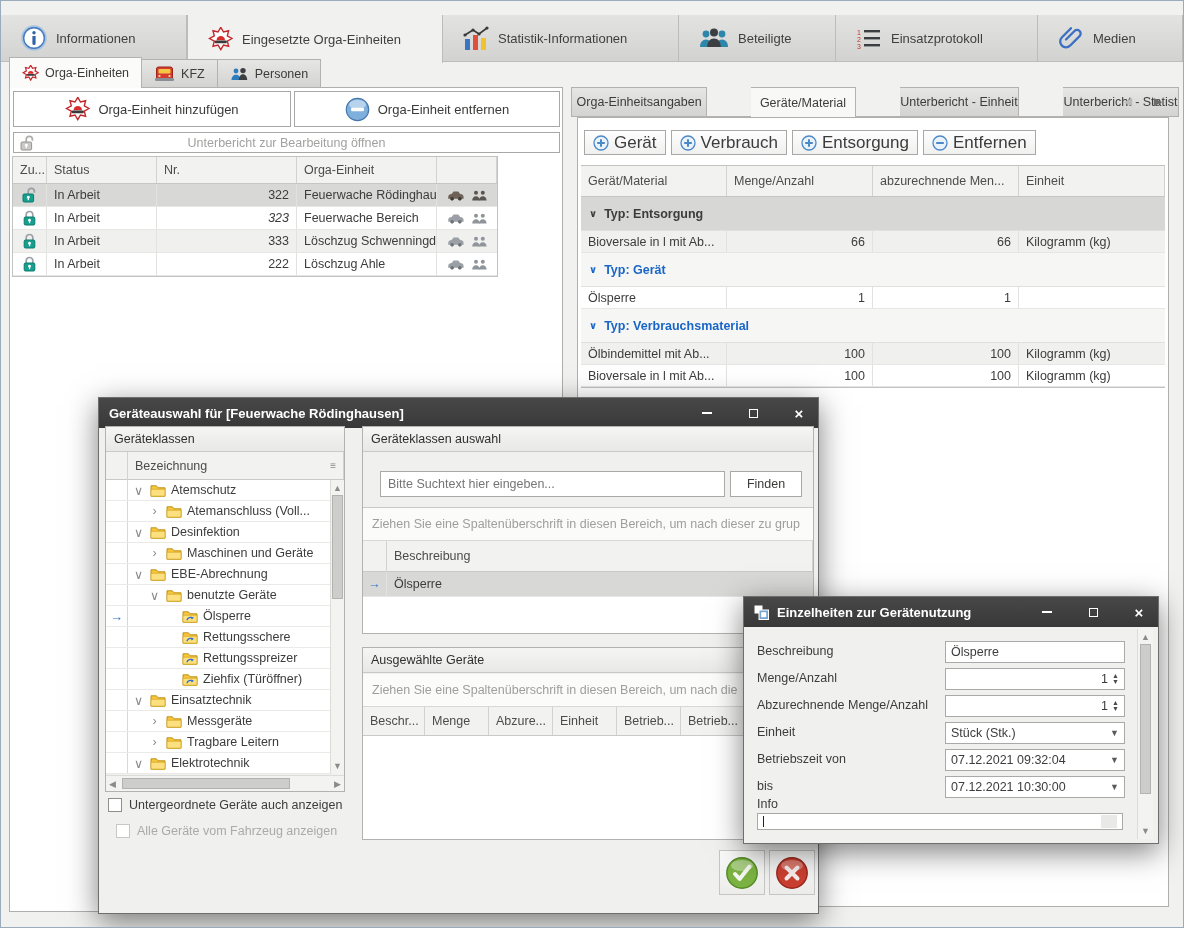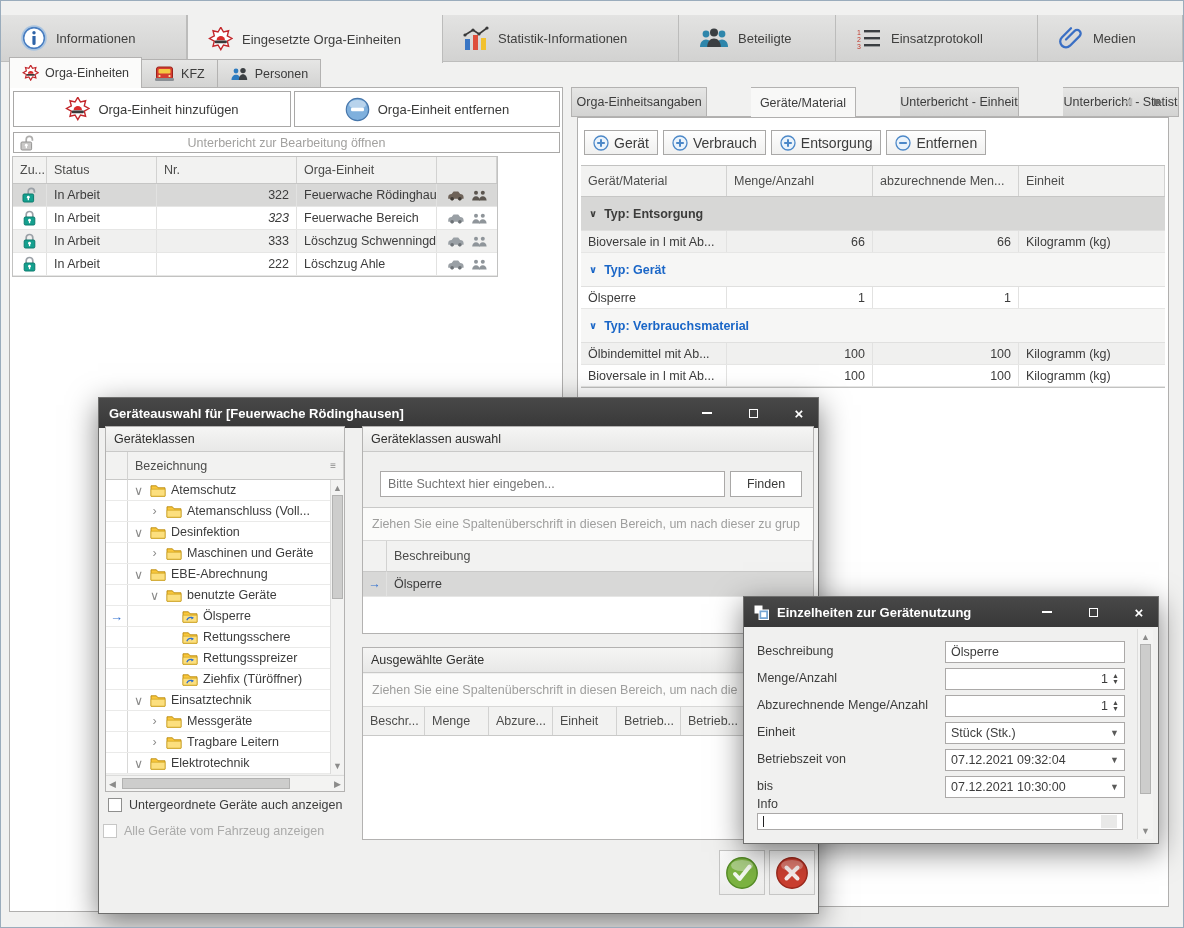--- a/index.html
+++ b/index.html
@@ -21,21 +21,21 @@
   .right-panel{position:absolute;left:570px;top:86px;width:608px;height:827px;}
   .rp-tabbar{position:absolute;left:0;top:0;width:608px;height:30px;display:flex;border-bottom:1px solid #b3b2b1;gap:44px;}
   .rptab{display:flex;align-items:center;justify-content:center;height:30px;background:linear-gradient(#e6e6e5,#d3d3d2);border:1px solid #b3b2b1;border-left:none;white-space:nowrap;overflow:hidden;padding:0 6px;}
   .rptab:first-child{border-left:1px solid #b3b2b1;}
   .rptab.active{background:#f8f8f7;border-bottom:none;}
   .rp-scroll{position:absolute;top:8px;font-size:11px;width:18px;text-align:center;cursor:default;}
   .rp-content{position:absolute;left:6px;top:30px;width:592px;height:790px;background:#ffffff;border:1px solid #b0afae;}
   
   .btn{display:flex;align-items:center;justify-content:center;gap:8px;background:#ffffff;border:1px solid #a9a8a7;cursor:default;}
   .btn .lbl{color:#3a3a39;font-size:13px;}
-  .smallbtn{display:inline-flex;align-items:center;gap:5px;height:25px;padding:0 8px;background:linear-gradient(#fefefe,#f0f0ef);border:1px solid #a9a8a7;margin-right:5px;font-size:14px;}
+  .smallbtn{display:inline-flex;align-items:center;gap:5px;height:25px;padding:0 8px;background:linear-gradient(#fefefe,#f0f0ef);border:1px solid #a9a8a7;margin-right:5px;font-size:17px;}
   .report-btn{color:#a2a19f;position:relative;}
   .report-btn .ic{position:absolute;left:6px;top:2px;}
   
   .tbl{position:absolute;border:1px solid #c2c2c1;background:#fff;overflow:hidden;}
   .tbl-h{display:flex;background:#f2f2f1;border-bottom:1px solid #c6c6c5;}
   .hc{border-right:1px solid #d2d2d1;padding:0 7px;color:#4c4c4b;overflow:hidden;white-space:nowrap;flex:none;}
   .row{display:flex;border-bottom:1px solid #e6e6e5;background:#fff;}
   .row.alt{background:#f0f0ef;}
   .row.sel{background:#d8d8d7;}
   .cell{border-right:1px solid #e2e2e1;padding:0 7px;white-space:nowrap;overflow:hidden;flex:none;display:flex;align-items:center;}
@@ -693,21 +693,21 @@
         <span class="ar">◀</span>
         <span class="thumb" style="left:16px;top:2px;height:11px;width:168px;"></span>
         <span class="ar">▶</span>
       </div>
     </div>
 
     <div class="cb" style="left:9px;top:400px;">
       <span class="box"></span>
       <span class="cblbl">Untergeordnete Geräte auch anzeigen</span>
     </div>
-    <div class="cb dis" style="left:4px;top:426px;">
+    <div class="cb dis" style="left:17px;top:426px;">
       <span class="box"></span>
       <span class="cblbl">Alle Geräte vom Fahrzeug anzeigen</span>
     </div>
 
     <div class="gb" style="left:263px;top:28px;width:452px;height:208px;">
       <div class="gb-cap">Geräteklassen auswahl</div>
       <input class="abs" style="left: 17px; top: 44px; width: 345px; height: 26px; border: 1px solid rgb(171, 169, 168); padding: 0px 7px; font-size: 12.5px; color: rgb(60, 60, 59); background: rgb(255, 255, 255);" placeholder="Bitte Suchtext hier eingeben...">
       <div class="btn abs" style="left:367px;top:44px;width:72px;height:26px;">
         <span class="lbl" style="font-size:12.5px;">Finden</span>
       </div>

